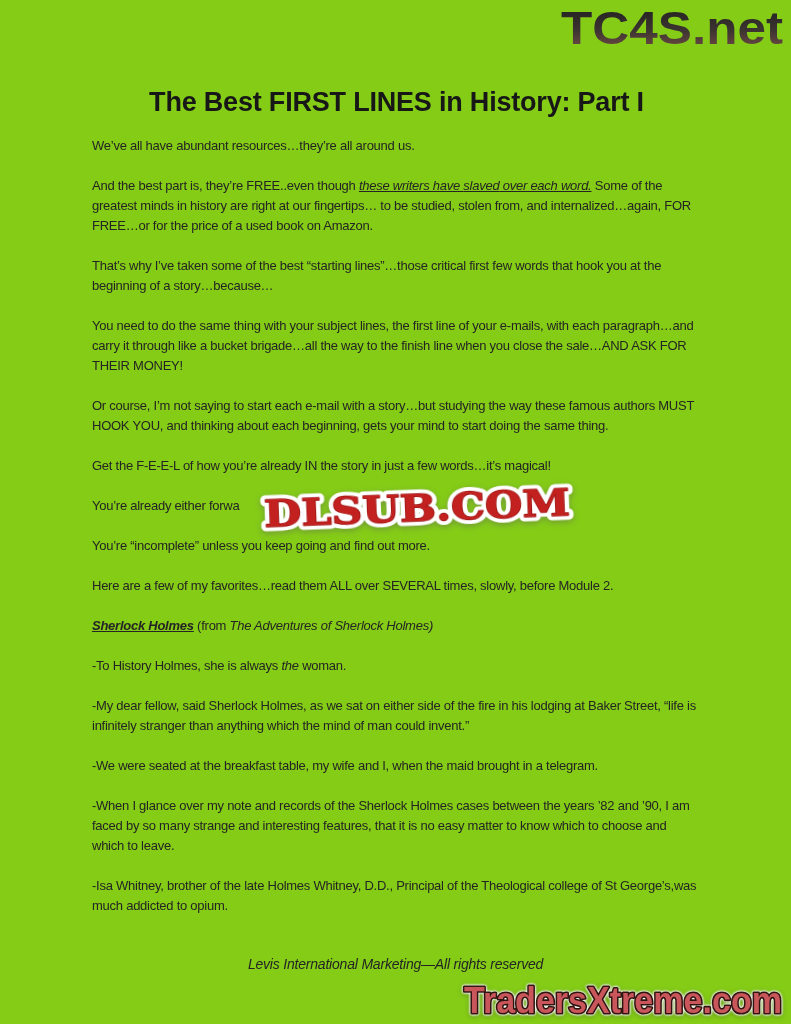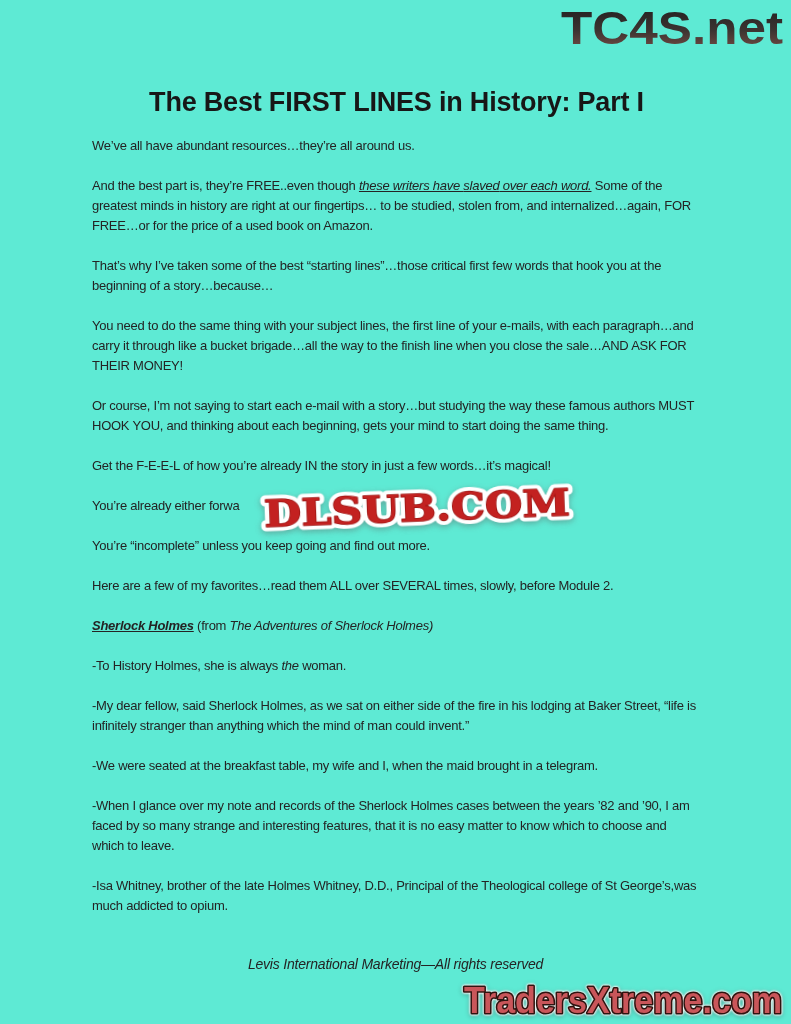--- a/index.html
+++ b/index.html
@@ -5,21 +5,21 @@
   html, body { margin: 0; padding: 0; }
   body {
     width: 791px; height: 1024px;
     background: #ffffff;
     font-family: "Liberation Sans", sans-serif;
     position: relative;
     overflow: hidden;
   }
   .page {
     position: absolute; inset: 0;
-    background: #5eead4;
+    background: #84cc16;
   }
   .header-logo {
     position: absolute;
     top: 0px; right: 3px;
   }
   .content {
     position: absolute;
     left: 92px; top: 85px;
     width: 609px;
     color: #242424;

